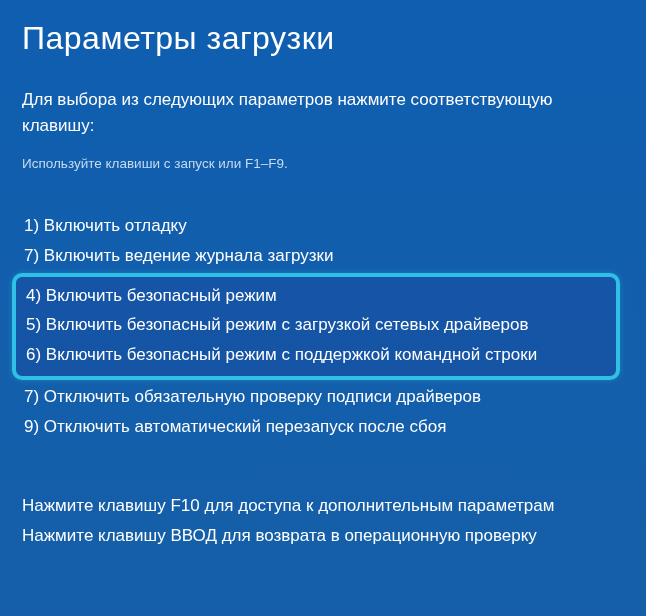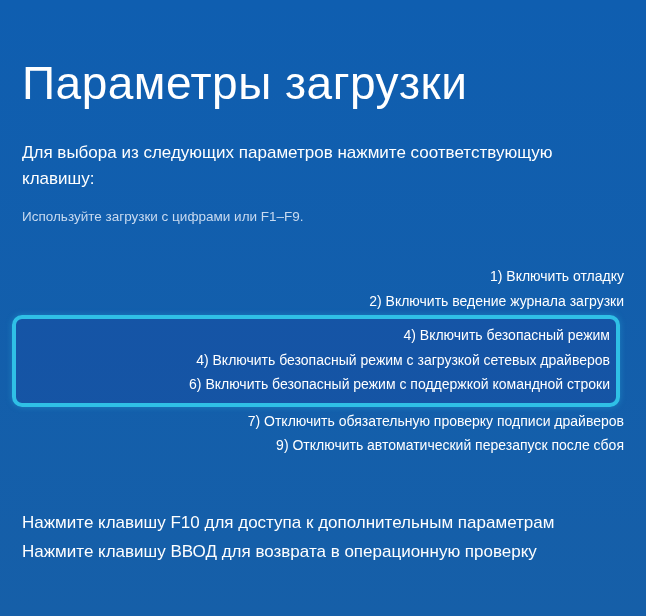--- a/index.html
+++ b/index.html
@@ -12,47 +12,45 @@
       height: 616px;
       background: #1a5fb4;
       background: linear-gradient(180deg, #0f5eb0 0%, #165fa8 100%);
       font-family: "Segoe UI", Tahoma, sans-serif;
       color: #ffffff;
       padding: 20px 22px;
       font-weight: 300;
       overflow: hidden;
     }
     .title {
-      font-size: 46px;
+      font-size: 32px;
       font-weight: 300;
       margin-bottom: 30px;
       letter-spacing: 0.5px;
-      margin-top: 36px;
     }
     .subtitle {
       font-size: 17px;
       font-weight: 300;
       line-height: 1.5;
       margin-bottom: 18px;
     }
     .hint {
       font-size: 13.5px;
       font-weight: 300;
       color: #c8daf0;
       margin-bottom: 40px;
     }
     .options {
       margin-bottom: 50px;
     }
     .option-item {
-      font-size: 14px;
+      font-size: 17px;
       font-weight: 300;
       line-height: 1.75;
       padding-left: 2px;
-      text-align: right;
     }
     .highlight-group {
       border: 4px solid #2fc0e6;
       border-radius: 10px;
       padding: 4px 6px 6px 0;
       margin: 2px 4px 2px -10px;
       background: rgba(30, 60, 150, 0.28);
       box-shadow: 0 0 6px rgba(47,192,230,0.35);
     }
     .highlight-group .option-item {
@@ -64,29 +62,29 @@
       line-height: 1.75;
     }
   </style>
 </head>
 <body>
 
 <div class="title">Параметры загрузки</div>
 
 <div class="subtitle">Для выбора из следующих параметров нажмите соответствующую клавишу:</div>
 
-<div class="hint">Используйте загрузки с цифрами или F1–F9.</div>
+<div class="hint">Используйте клавиши с запуск или F1–F9.</div>
 
 <div class="options">
   <div class="option-item">1) Включить отладку</div>
-  <div class="option-item">2) Включить ведение журнала загрузки</div>
+  <div class="option-item">7) Включить ведение журнала загрузки</div>
 
   <div class="highlight-group">
     <div class="option-item">4) Включить безопасный режим</div>
-    <div class="option-item">4) Включить безопасный режим с загрузкой сетевых драйверов</div>
+    <div class="option-item">5) Включить безопасный режим с загрузкой сетевых драйверов</div>
     <div class="option-item">6) Включить безопасный режим с поддержкой командной строки</div>
   </div>
 
   <div class="option-item">7) Отключить обязательную проверку подписи драйверов</div>
   <div class="option-item">9) Отключить автоматический перезапуск после сбоя</div>
 </div>
 
 <div class="footer">
   <div>Нажмите клавишу F10 для доступа к дополнительным параметрам</div>
   <div>Нажмите клавишу ВВОД для возврата в операционную проверку</div>

